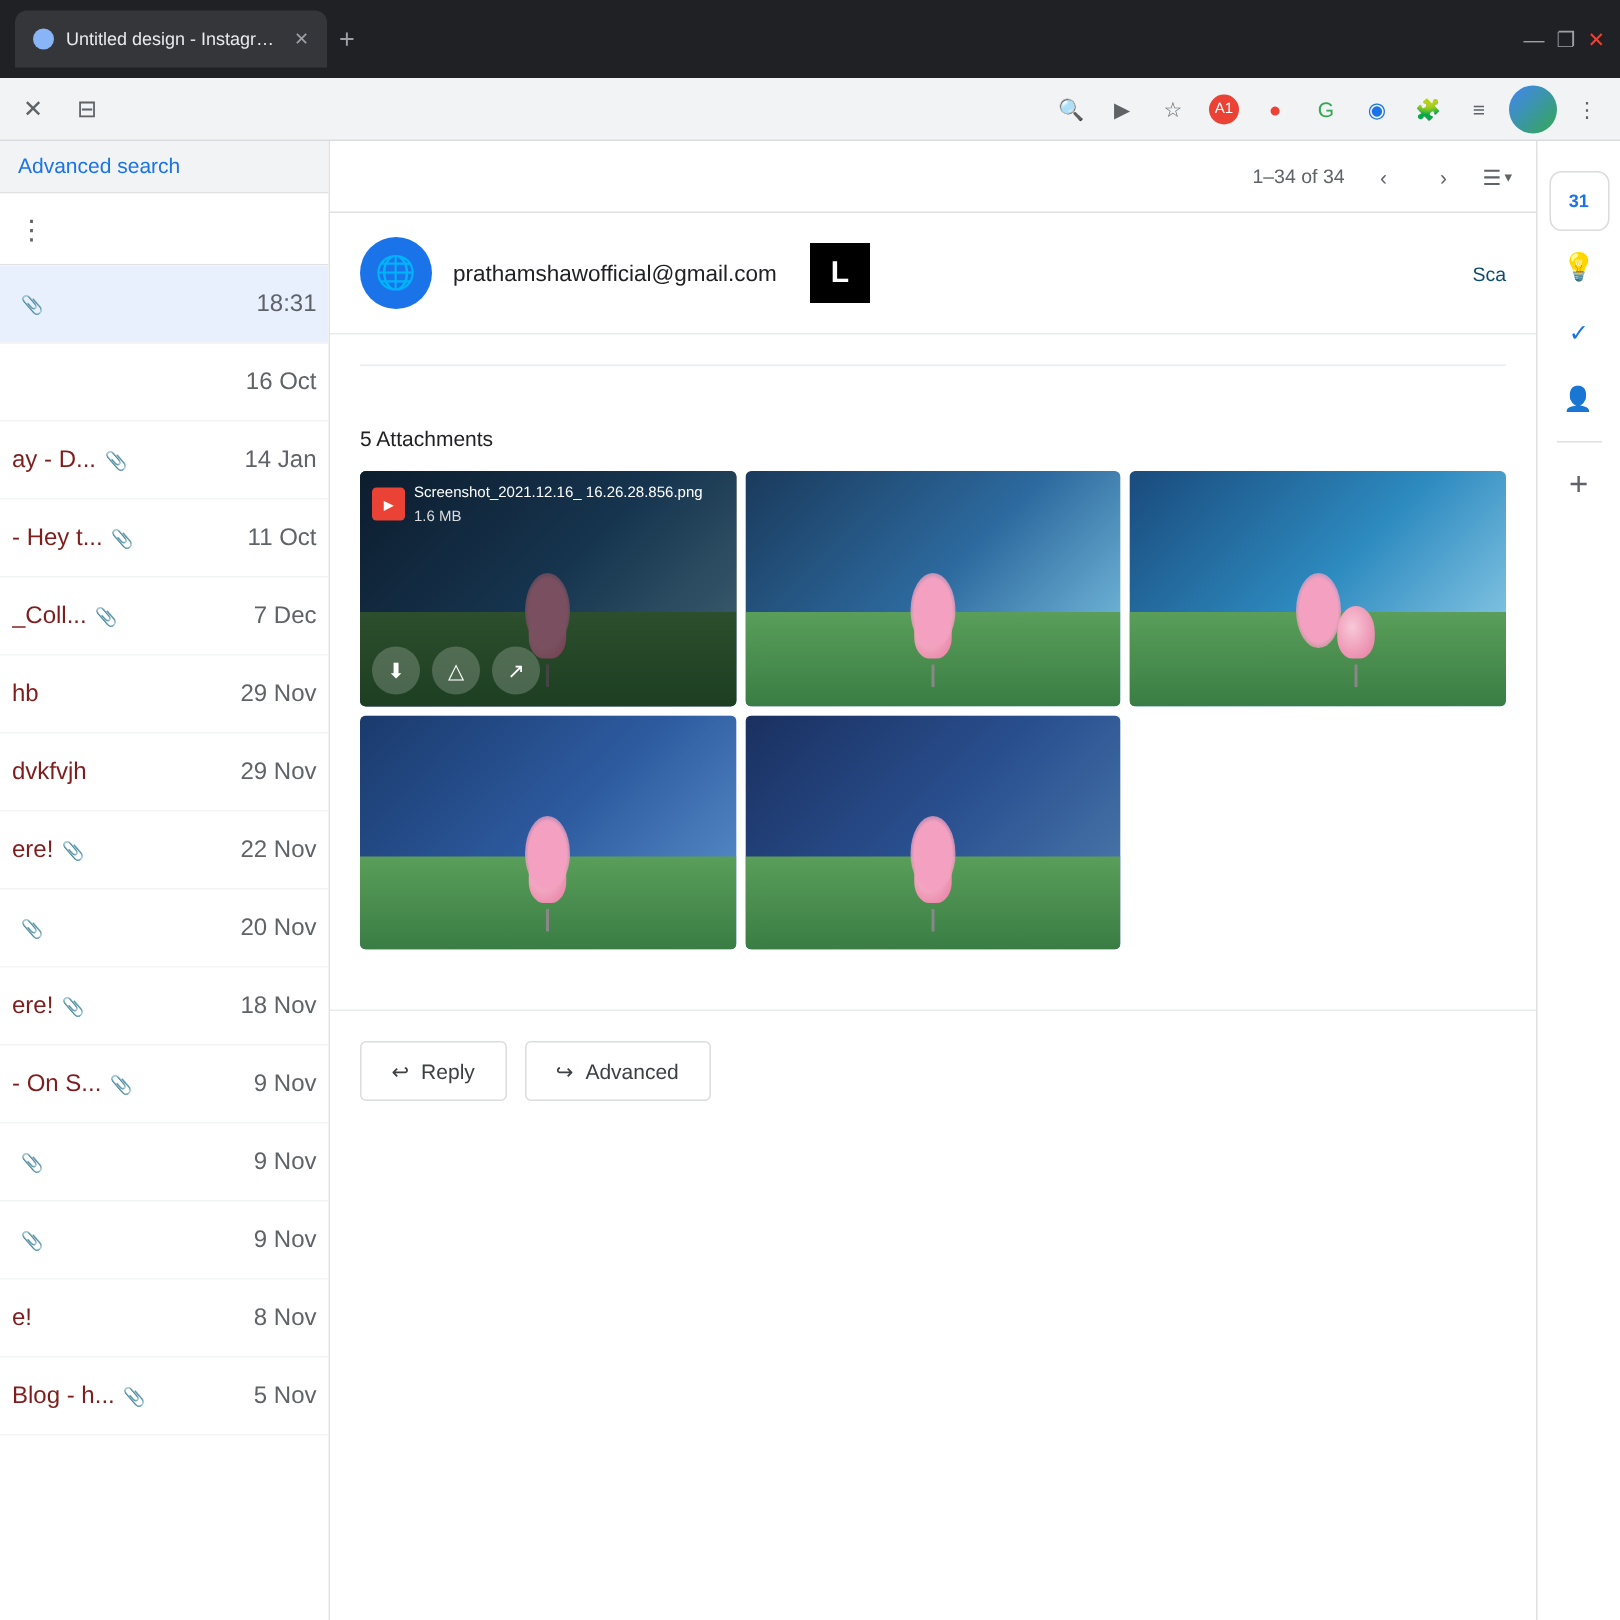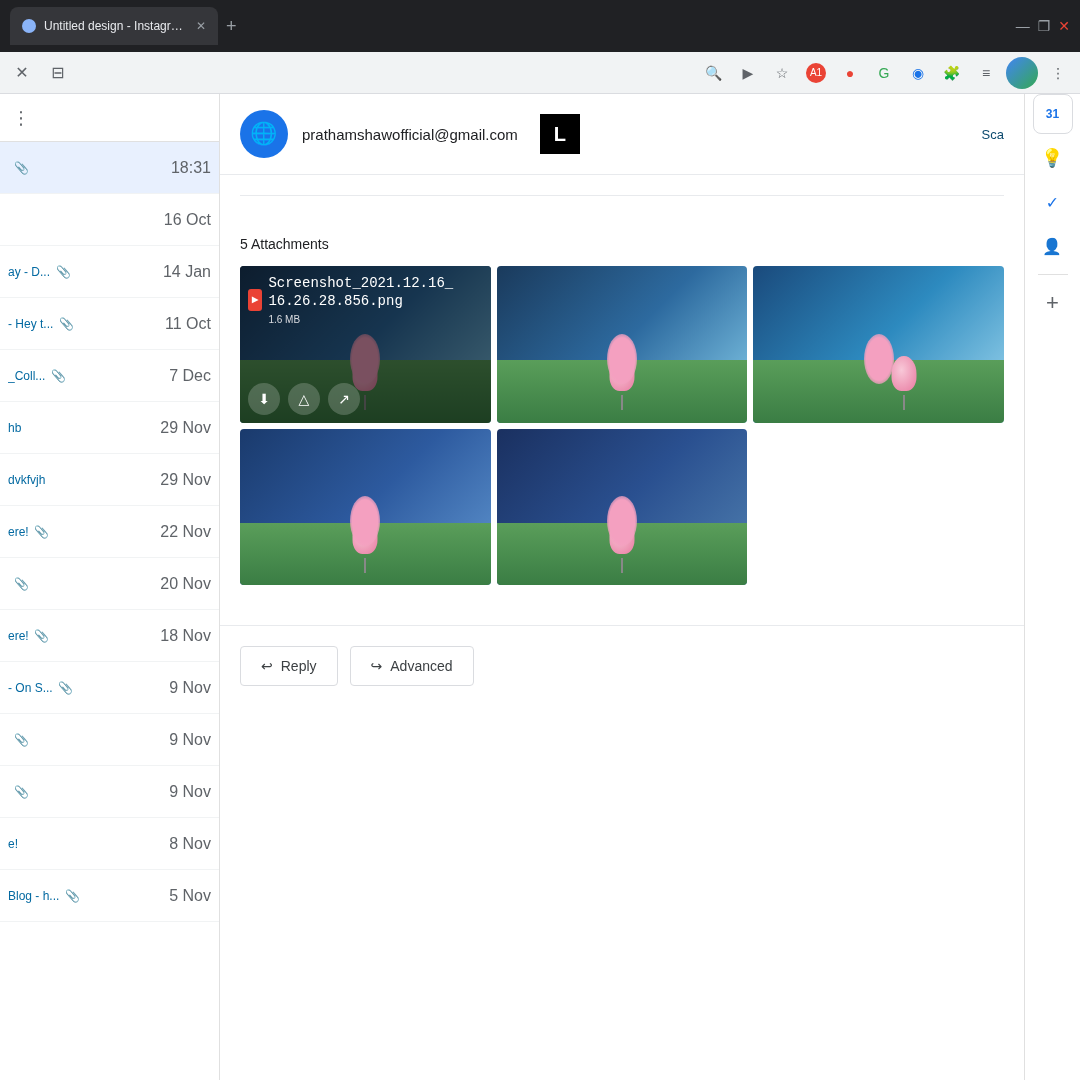--- a/index.html
+++ b/index.html
@@ -171,22 +171,22 @@
       height: 52px;
       display: flex;
       align-items: center;
       padding: 0 8px;
       border-bottom: 1px solid #f1f3f4;
       cursor: pointer;
       gap: 6px;
     }
     .email-item.selected { background: #e8f0fe; }
     .email-sender {
-      font-size: 12px;
-      color: #0369a1;
+      font-size: 16px;
+      color: #7f1d1d;
       white-space: nowrap;
       overflow: hidden;
       text-overflow: ellipsis;
       max-width: 80px;
       flex-shrink: 0;
     }
     .email-attach-icon {
       color: #5f6368;
       font-size: 12px;
       flex-shrink: 0;
@@ -377,24 +377,23 @@
       background: #ea4335;
       border-radius: 3px;
       display: flex;
       align-items: center;
       justify-content: center;
       font-size: 8px;
       color: white;
       font-weight: bold;
     }
     .file-name {
-      font-size: 14px;
+      font-size: 10px;
       color: white;
       line-height: 1.3;
-      font-family: Liberation Mono, monospace;
     }
     .file-size {
       font-size: 10px;
       color: #dadce0;
       margin-top: 4px;
     }
     .attachment-actions {
       display: flex;
       gap: 8px;
       margin-top: auto;
@@ -435,21 +434,21 @@
     }
 
     
     .right-apps-panel {
       width: 56px;
       background: #fff;
       border-left: 1px solid #e0e0e0;
       display: flex;
       flex-direction: column;
       align-items: center;
-      padding: 0 0;
+      padding: 20px 0;
       gap: 4px;
     }
     .app-icon-btn {
       width: 40px;
       height: 40px;
       border-radius: 8px;
       display: flex;
       align-items: center;
       justify-content: center;
       cursor: pointer;
@@ -515,20 +514,23 @@
     <div class="toolbar-icon">≡</div>
     <div class="profile-btn"></div>
     <div class="toolbar-icon">⋮</div>
   </div>
 </div>
 
 <div class="main-layout">
 
   <div class="gmail-sidebar">
 
+    <div class="search-panel">
+      <span class="advanced-search-link">Advanced search</span>
+    </div>
 
     <div class="gmail-header">
       <span class="more-vert-icon">⋮</span>
     </div>
 
     <div class="email-list">
       <div class="email-item selected">
         <span class="email-sender"></span>
         <span class="email-attach-icon">📎</span>
         <span class="email-date">18:31</span>
@@ -597,20 +599,29 @@
       <div class="email-item">
         <span class="email-sender">Blog - h...</span>
         <span class="email-attach-icon">📎</span>
         <span class="email-date">5 Nov</span>
       </div>
     </div>
   </div>
 
   <div class="email-view">
 
+    <div class="email-view-header">
+      <span class="pagination-text">1–34 of 34</span>
+      <div class="nav-btn">‹</div>
+      <div class="nav-btn">›</div>
+      <div class="list-icon-btn">
+        <span>☰</span>
+        <span style="font-size:10px;">▾</span>
+      </div>
+    </div>
 
     <div class="sender-info">
       <div class="sender-avatar">
         <span>🌐</span>
       </div>
       <span class="sender-email">prathamshawofficial@gmail.com</span>
       <div class="logo-placeholder">L</div>
       <span class="sca-label">Sca</span>
     </div>
 

